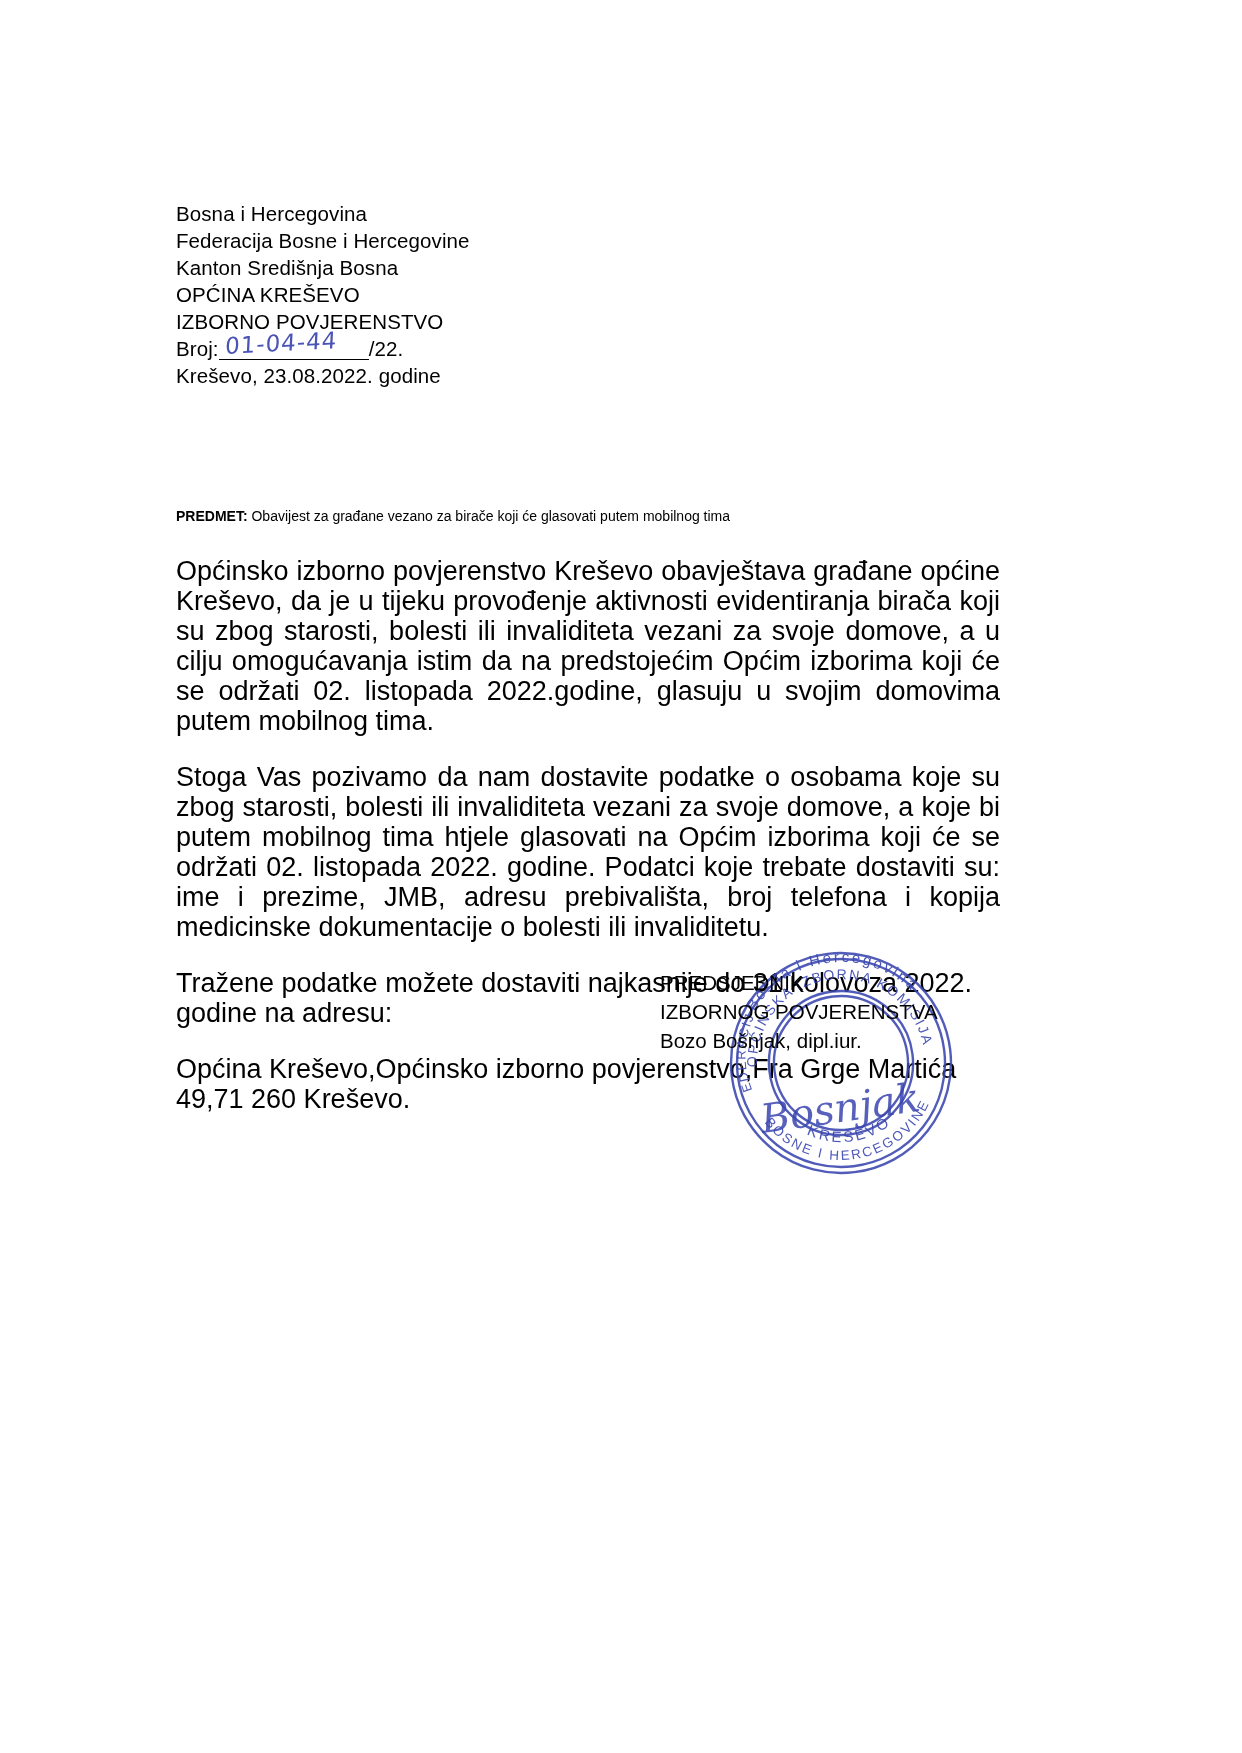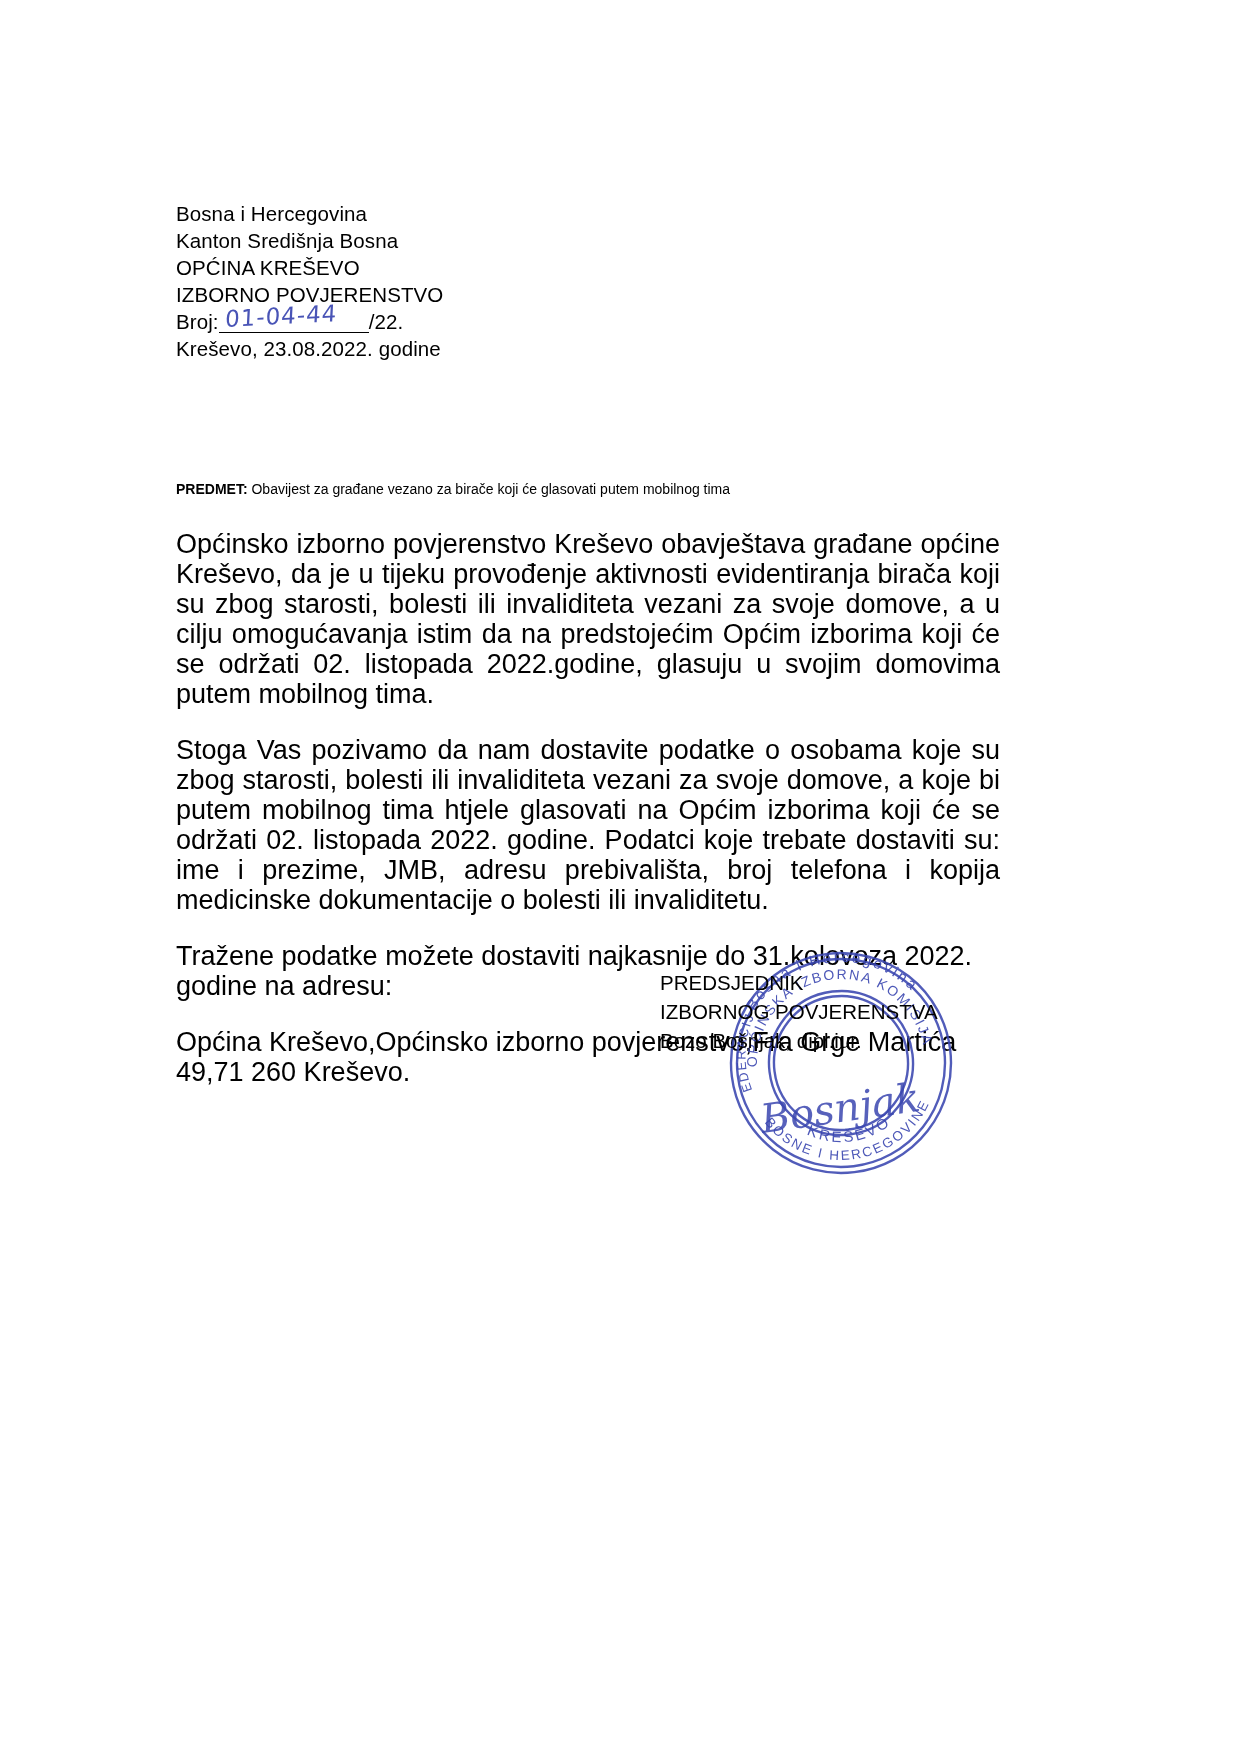--- a/index.html
+++ b/index.html
@@ -118,20 +118,21 @@
   }
 </style>
 </head>
 <body>
 
 <div class="page">
   <div class="content">
 
     <div class="letterhead">
       <div>Bosna i Hercegovina</div>
+      <div>Federacija Bosne i Hercegovine</div>
       <div>Kanton Središnja Bosna</div>
       <div>OPĆINA KREŠEVO</div>
       <div>IZBORNO POVJERENSTVO</div>
       <div class="broj-line">
         <span class="broj-label">Broj:</span>
         <span class="broj-fill">
           <span class="broj-hand">01-04-44</span>
         </span>
         <span class="broj-suffix">/22.</span>
       </div>

